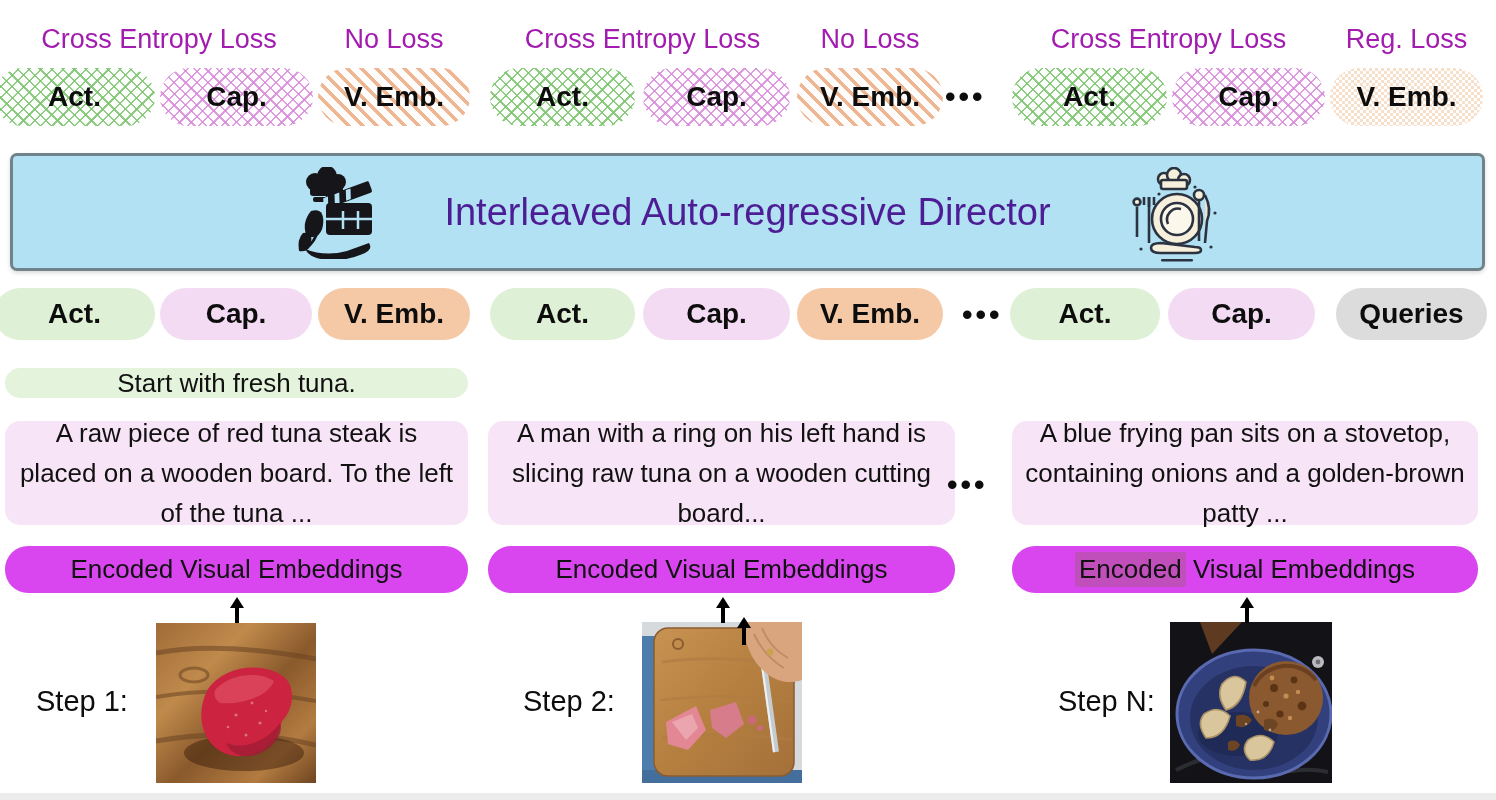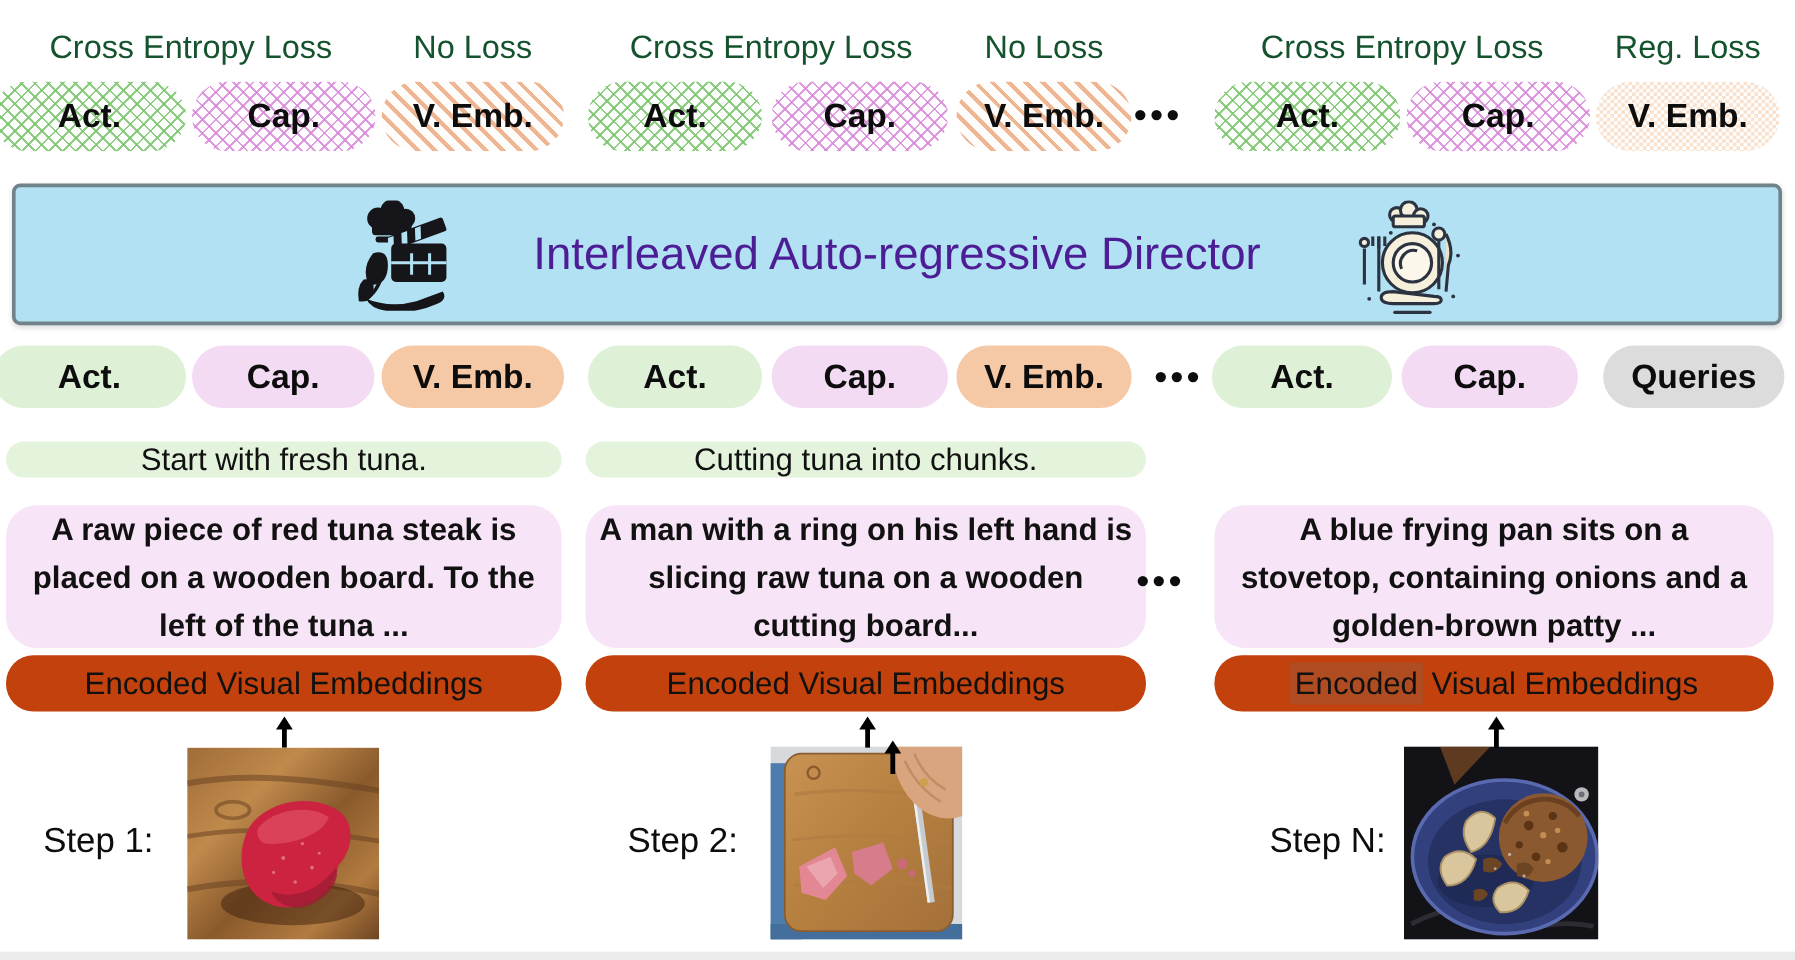--- a/index.html
+++ b/index.html
@@ -1,20 +1,20 @@
 <!DOCTYPE html>
 <html><head>
 <meta charset="utf-8">
 <style>
   html,body{margin:0;padding:0;background:#fff;}
   .canvas{position:relative;width:1496px;height:800px;background:#ffffff;overflow:hidden;
           font-family:"Liberation Sans","DejaVu Sans",sans-serif;color:#111;}
   
   .loss{position:absolute;top:20px;height:38px;line-height:38px;text-align:center;
-        font-size:27px;font-weight:400;color:#14532d;white-space:nowrap;}
+        font-size:27px;font-weight:400;color:#a21caf;white-space:nowrap;}
   
   .pill{position:absolute;height:58px;line-height:58px;border-radius:29px;text-align:center;
         font-size:28px;font-weight:700;color:#0d0d0d;white-space:nowrap;}
   .row2{top:68px;}
   .row3{top:288px;height:52px;line-height:52px;border-radius:26px;}
   .hatch-green{background-color:#fdfffd;background-image:
       repeating-linear-gradient(45deg, rgba(124,196,110,.85) 0 1.6px, transparent 1.6px 8px),
       repeating-linear-gradient(-45deg, rgba(124,196,110,.85) 0 1.6px, transparent 1.6px 8px);}
   .hatch-purple{background-color:#fffdff;background-image:
       repeating-linear-gradient(45deg, rgba(214,132,216,.8) 0 1.6px, transparent 1.6px 8px),
@@ -36,24 +36,24 @@
   .director{position:absolute;left:10px;top:153px;width:1469px;height:112px;
             background:#b2e1f3;border:3px solid #70828a;border-radius:7px;
             box-shadow:0 2px 4px rgba(0,0,0,.15);}
   .director-title{position:absolute;left:0;top:0;width:100%;height:100%;
             display:flex;align-items:center;justify-content:center;
             font-size:38px;font-weight:500;color:#4c1d95;}
   .dir-icon{position:absolute;top:11px;}
   
   .abox{position:absolute;height:30px;border-radius:23px;background:#e4f3dc;
         display:flex;align-items:center;justify-content:center;font-size:26px;}
-  .cbox{position:absolute;height:119px;border-radius:26px;background:#f7e4f6;
+  .cbox{position:absolute;height:104px;border-radius:15px;background:#f7e4f6;
         display:flex;align-items:center;justify-content:center;text-align:center;
-        font-size:26px;line-height:40px;padding:0 10px;box-sizing:border-box;font-weight:bold;}
-  .ebox{position:absolute;height:47px;border-radius:23px;background:#c2410c;
+        font-size:26px;line-height:40px;padding:0 10px;box-sizing:border-box;}
+  .ebox{position:absolute;height:47px;border-radius:23px;background:#d946ef;
         display:flex;align-items:center;justify-content:center;font-size:26px;}
   .hl{background:rgba(140,100,80,.32);padding:2px 4px;border-radius:2px;}
   
   .arrow{position:absolute;width:16px;z-index:5;}
   .arrow .head{position:absolute;left:1px;top:0;width:0;height:0;display:block;
        border-left:7px solid transparent;border-right:7px solid transparent;border-bottom:11px solid #000;}
   .arrow .shaft{position:absolute;left:6px;top:9px;bottom:0;width:4px;background:#000;display:block;}
   
   .photo{position:absolute;display:block;}
   .step{position:absolute;font-size:29px;font-weight:400;color:#0d0d0d;white-space:nowrap;}
@@ -186,21 +186,20 @@
       <circle cx="80" cy="92" r="1.6"></circle>
         <circle cx="96" cy="80" r="1.4"></circle>
         <circle cx="104" cy="100" r="1.6"></circle>
       <circle cx="72" cy="104" r="1.3"></circle>
         <circle cx="90" cy="112" r="1.5"></circle>
         <circle cx="110" cy="88" r="1.2"></circle>
     </g>
   </svg>
   <div class="step" style="left:36px;top:685px;">Step 1:</div>
 
-  <div class="abox" style="left:488px;top:368px;width:467px;">Cutting tuna into chunks.</div>
   <div class="cbox" style="left:488px;top:421px;width:467px;">A man with a ring on his left hand is slicing raw tuna on a wooden cutting board...</div>
   <div class="ebox" style="left:488px;top:546px;width:467px;">Encoded Visual Embeddings</div>
   <div class="dots" style="left:947px;top:470px;">•••</div>
   <div class="arrow" style="left:715px;top:597px;height:26px;">
       <i class="head"></i>
       <i class="shaft"></i>
     </div>
   <div class="arrow" style="left:736px;top:617px;height:28px;">
       <i class="head"></i>
       <i class="shaft"></i>

